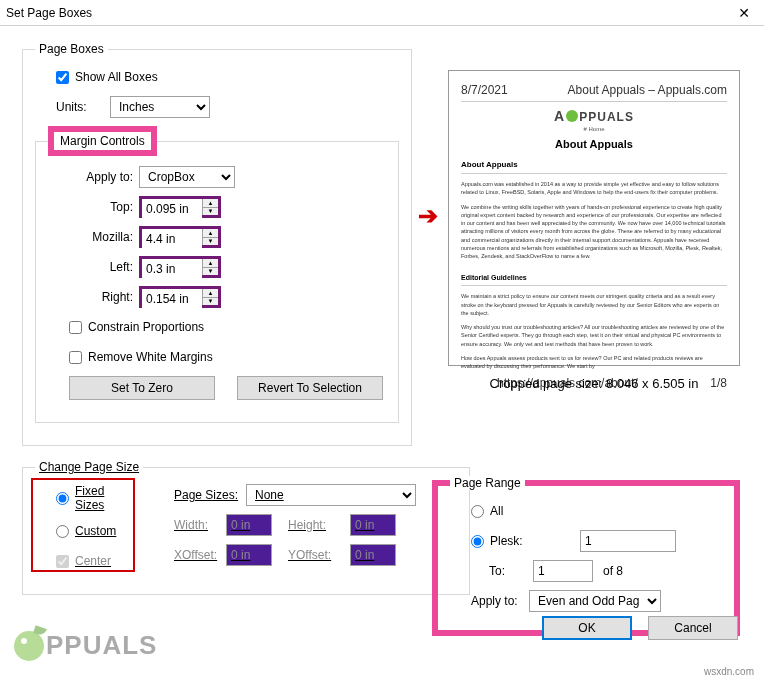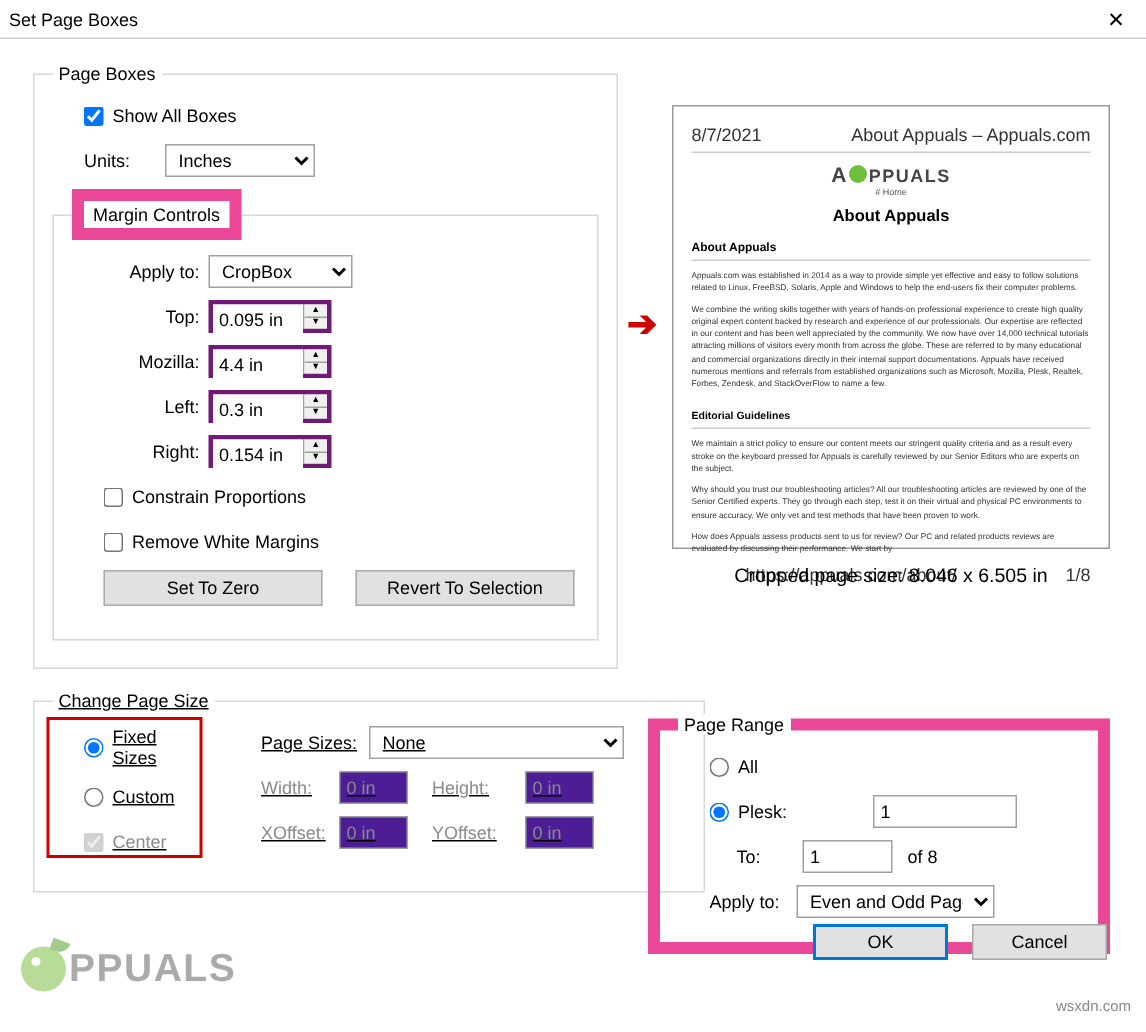--- a/index.html
+++ b/index.html
@@ -19,21 +19,21 @@
 .spin .arrows { width: 16px; display: flex; flex-direction: column; border-left: 1px solid #a0a0a0; }
 .spin .arrows div { flex:1; display:flex; align-items:center; justify-content:center; font-size:6px; line-height:1; background:#f0f0f0; border-bottom:1px solid #a0a0a0; }
 .spin .arrows div:last-child { border-bottom:none; }
 .btn { border: 1px solid #a9a9a9; background: #e1e1e1; height: 24px; display:inline-flex; align-items:center; justify-content:center; padding: 0 10px; cursor: default; }
 .btn.primary { border: 2px solid #0078d7; }
 input[type=checkbox], input[type=radio] { margin: 0 6px 0 0; vertical-align: middle; }
 .disabled { color: #8a8a8a; }
 input.disabled, .disabled input[type=text] { background: #4c1d95; color:#8a8a8a; }
 
 
-.hl { border: 8px solid #ec4899; }
+.hl { border: 6px solid #ec4899; }
 .hl-box { position:absolute; border: 2px solid #d10000; pointer-events:none; }
 
 
 .preview-wrap { position:absolute; left:448px; top:44px; width:292px; }
 .arrow { position:absolute; left:418px; top:176px; color:#d10000; font-size:24px; font-weight:bold; }
 .preview { border:1px solid #999; width:292px; height:296px; padding:12px; background:#fff; display:flex; flex-direction:column; font-family: Arial; }
 .preview .hdr { display:flex; justify-content:space-between; font-size:5px; color:#333; border-bottom:1px solid #ccc; padding-bottom:4px; }
 .preview .logo { text-align:center; margin:6px 0 2px; }
 .preview .logo .atext { font-weight:bold; font-size:14px; letter-spacing:1px; color:#444; }
 .preview .logo .bullet { display:inline-block; width:12px; height:12px; border-radius:50%; background:#6fbf3f; vertical-align:-1px; margin:0 1px; }

